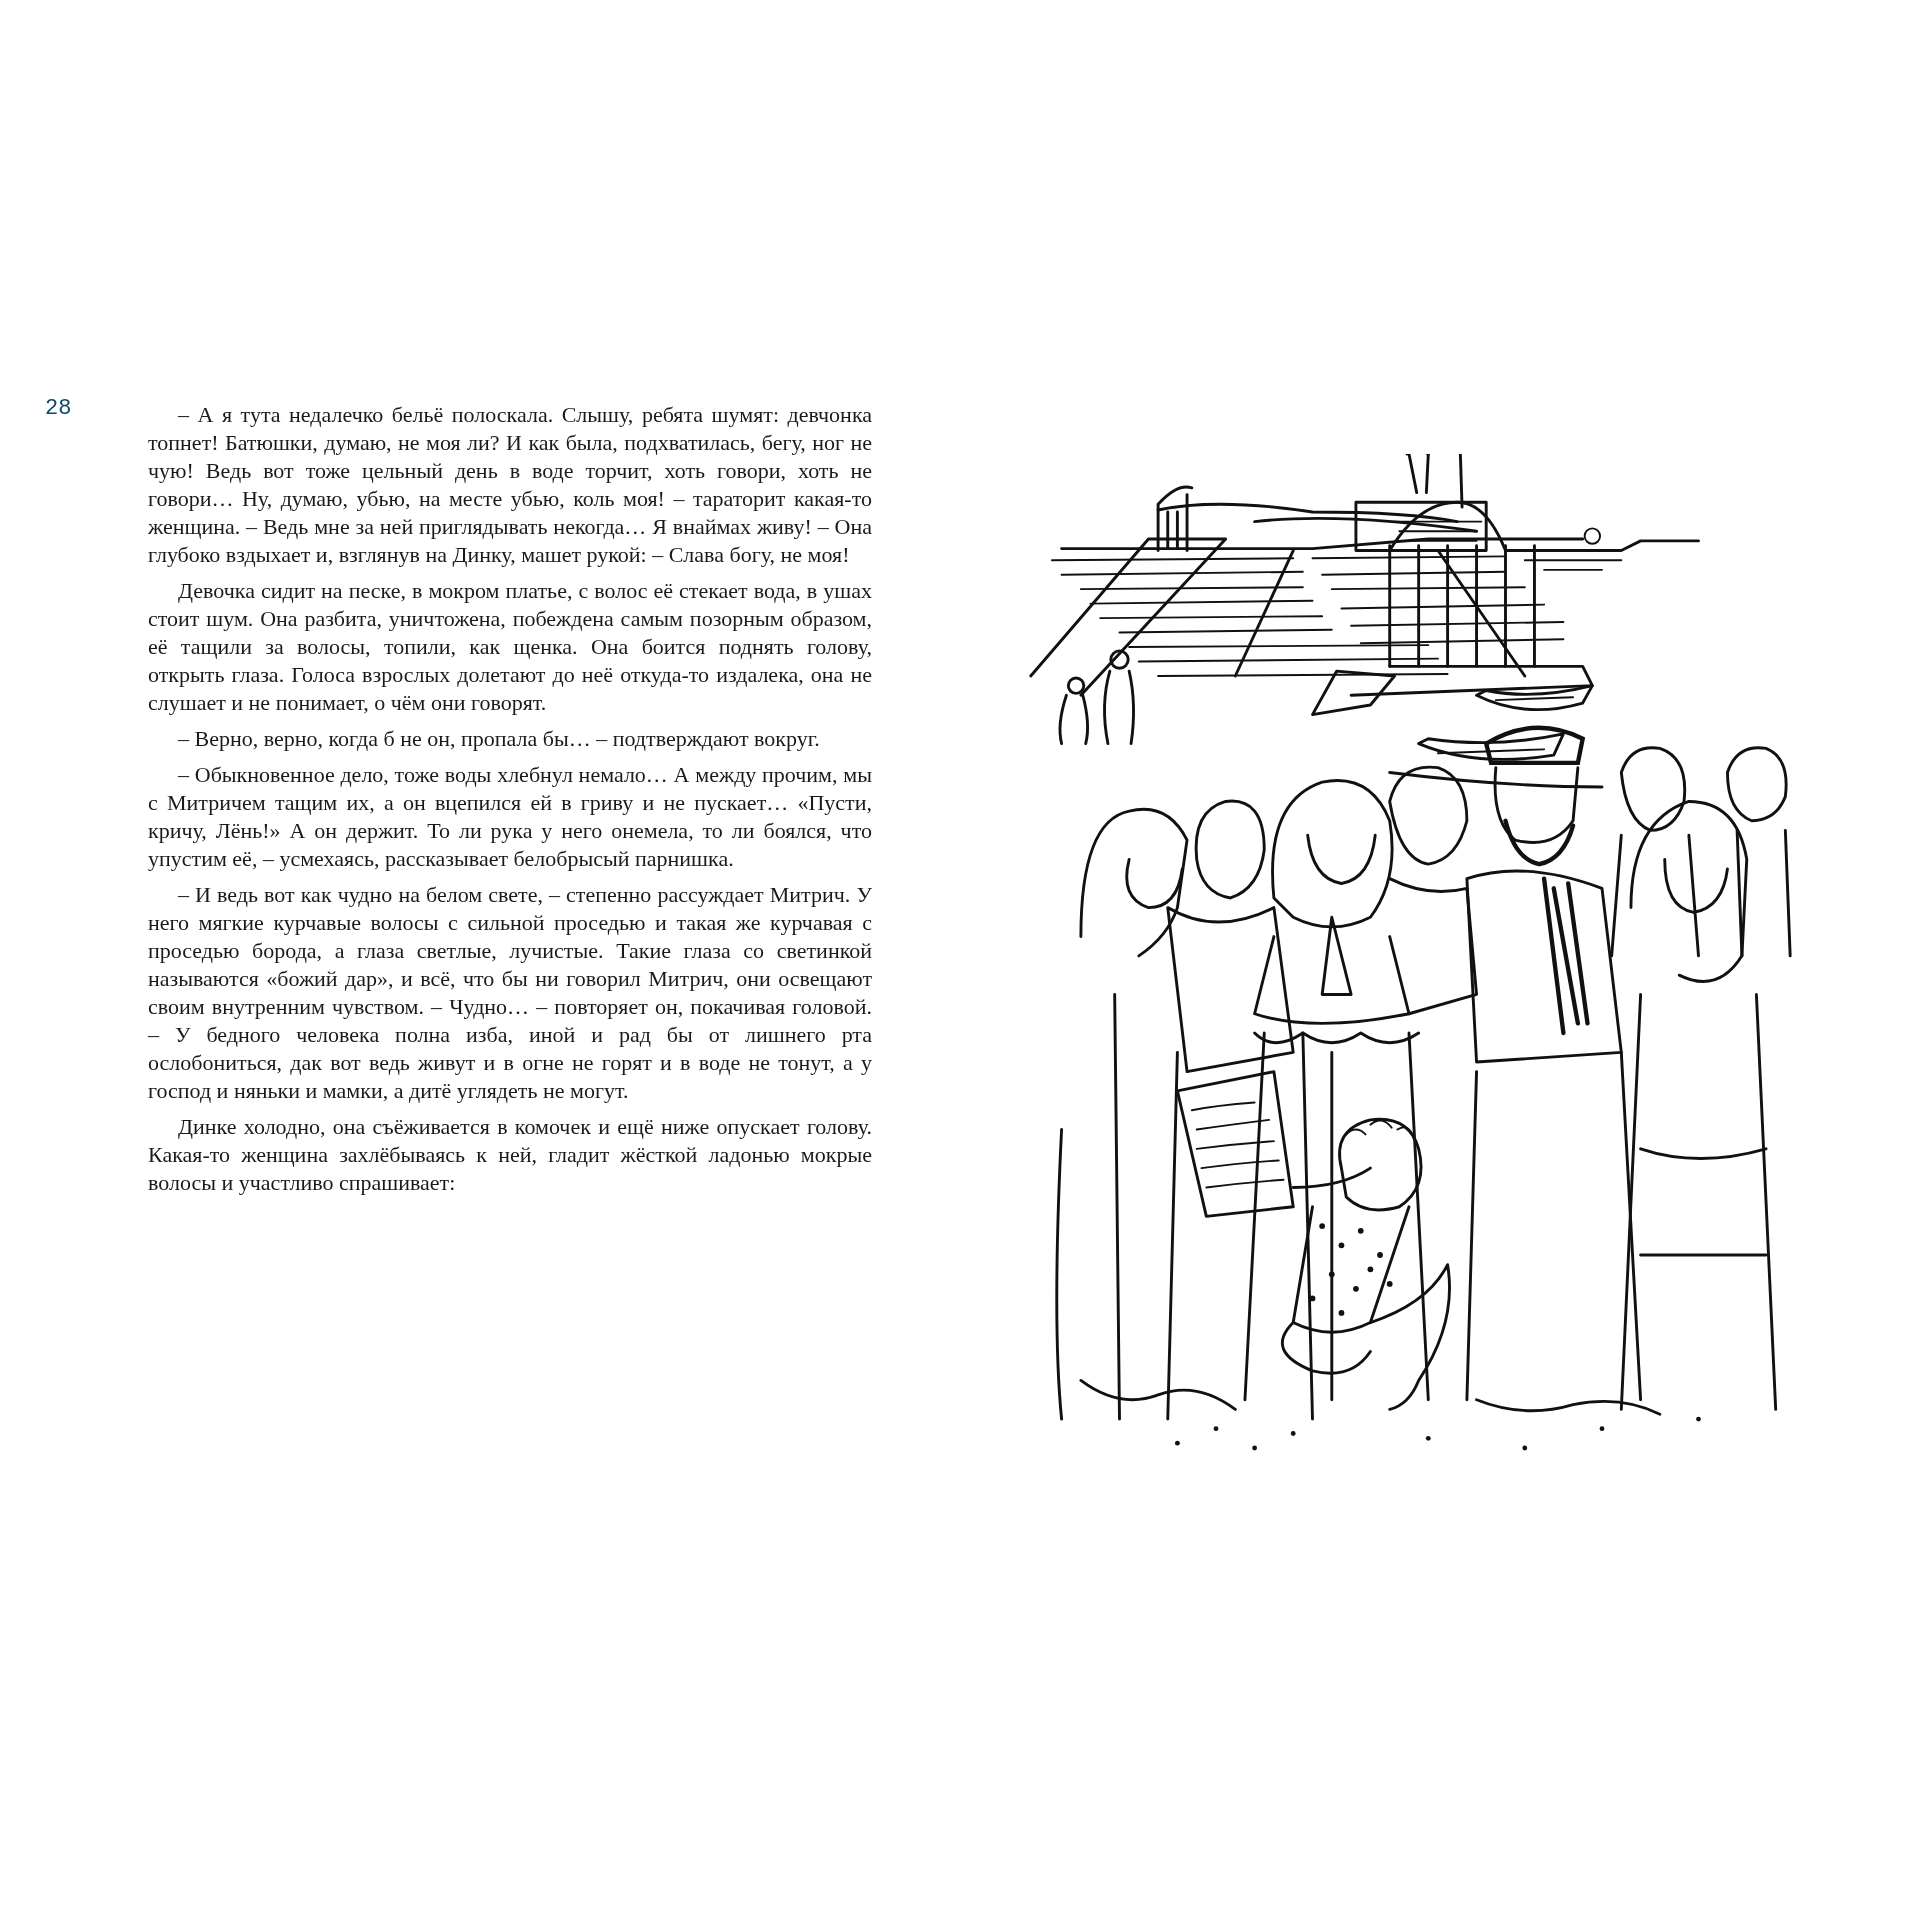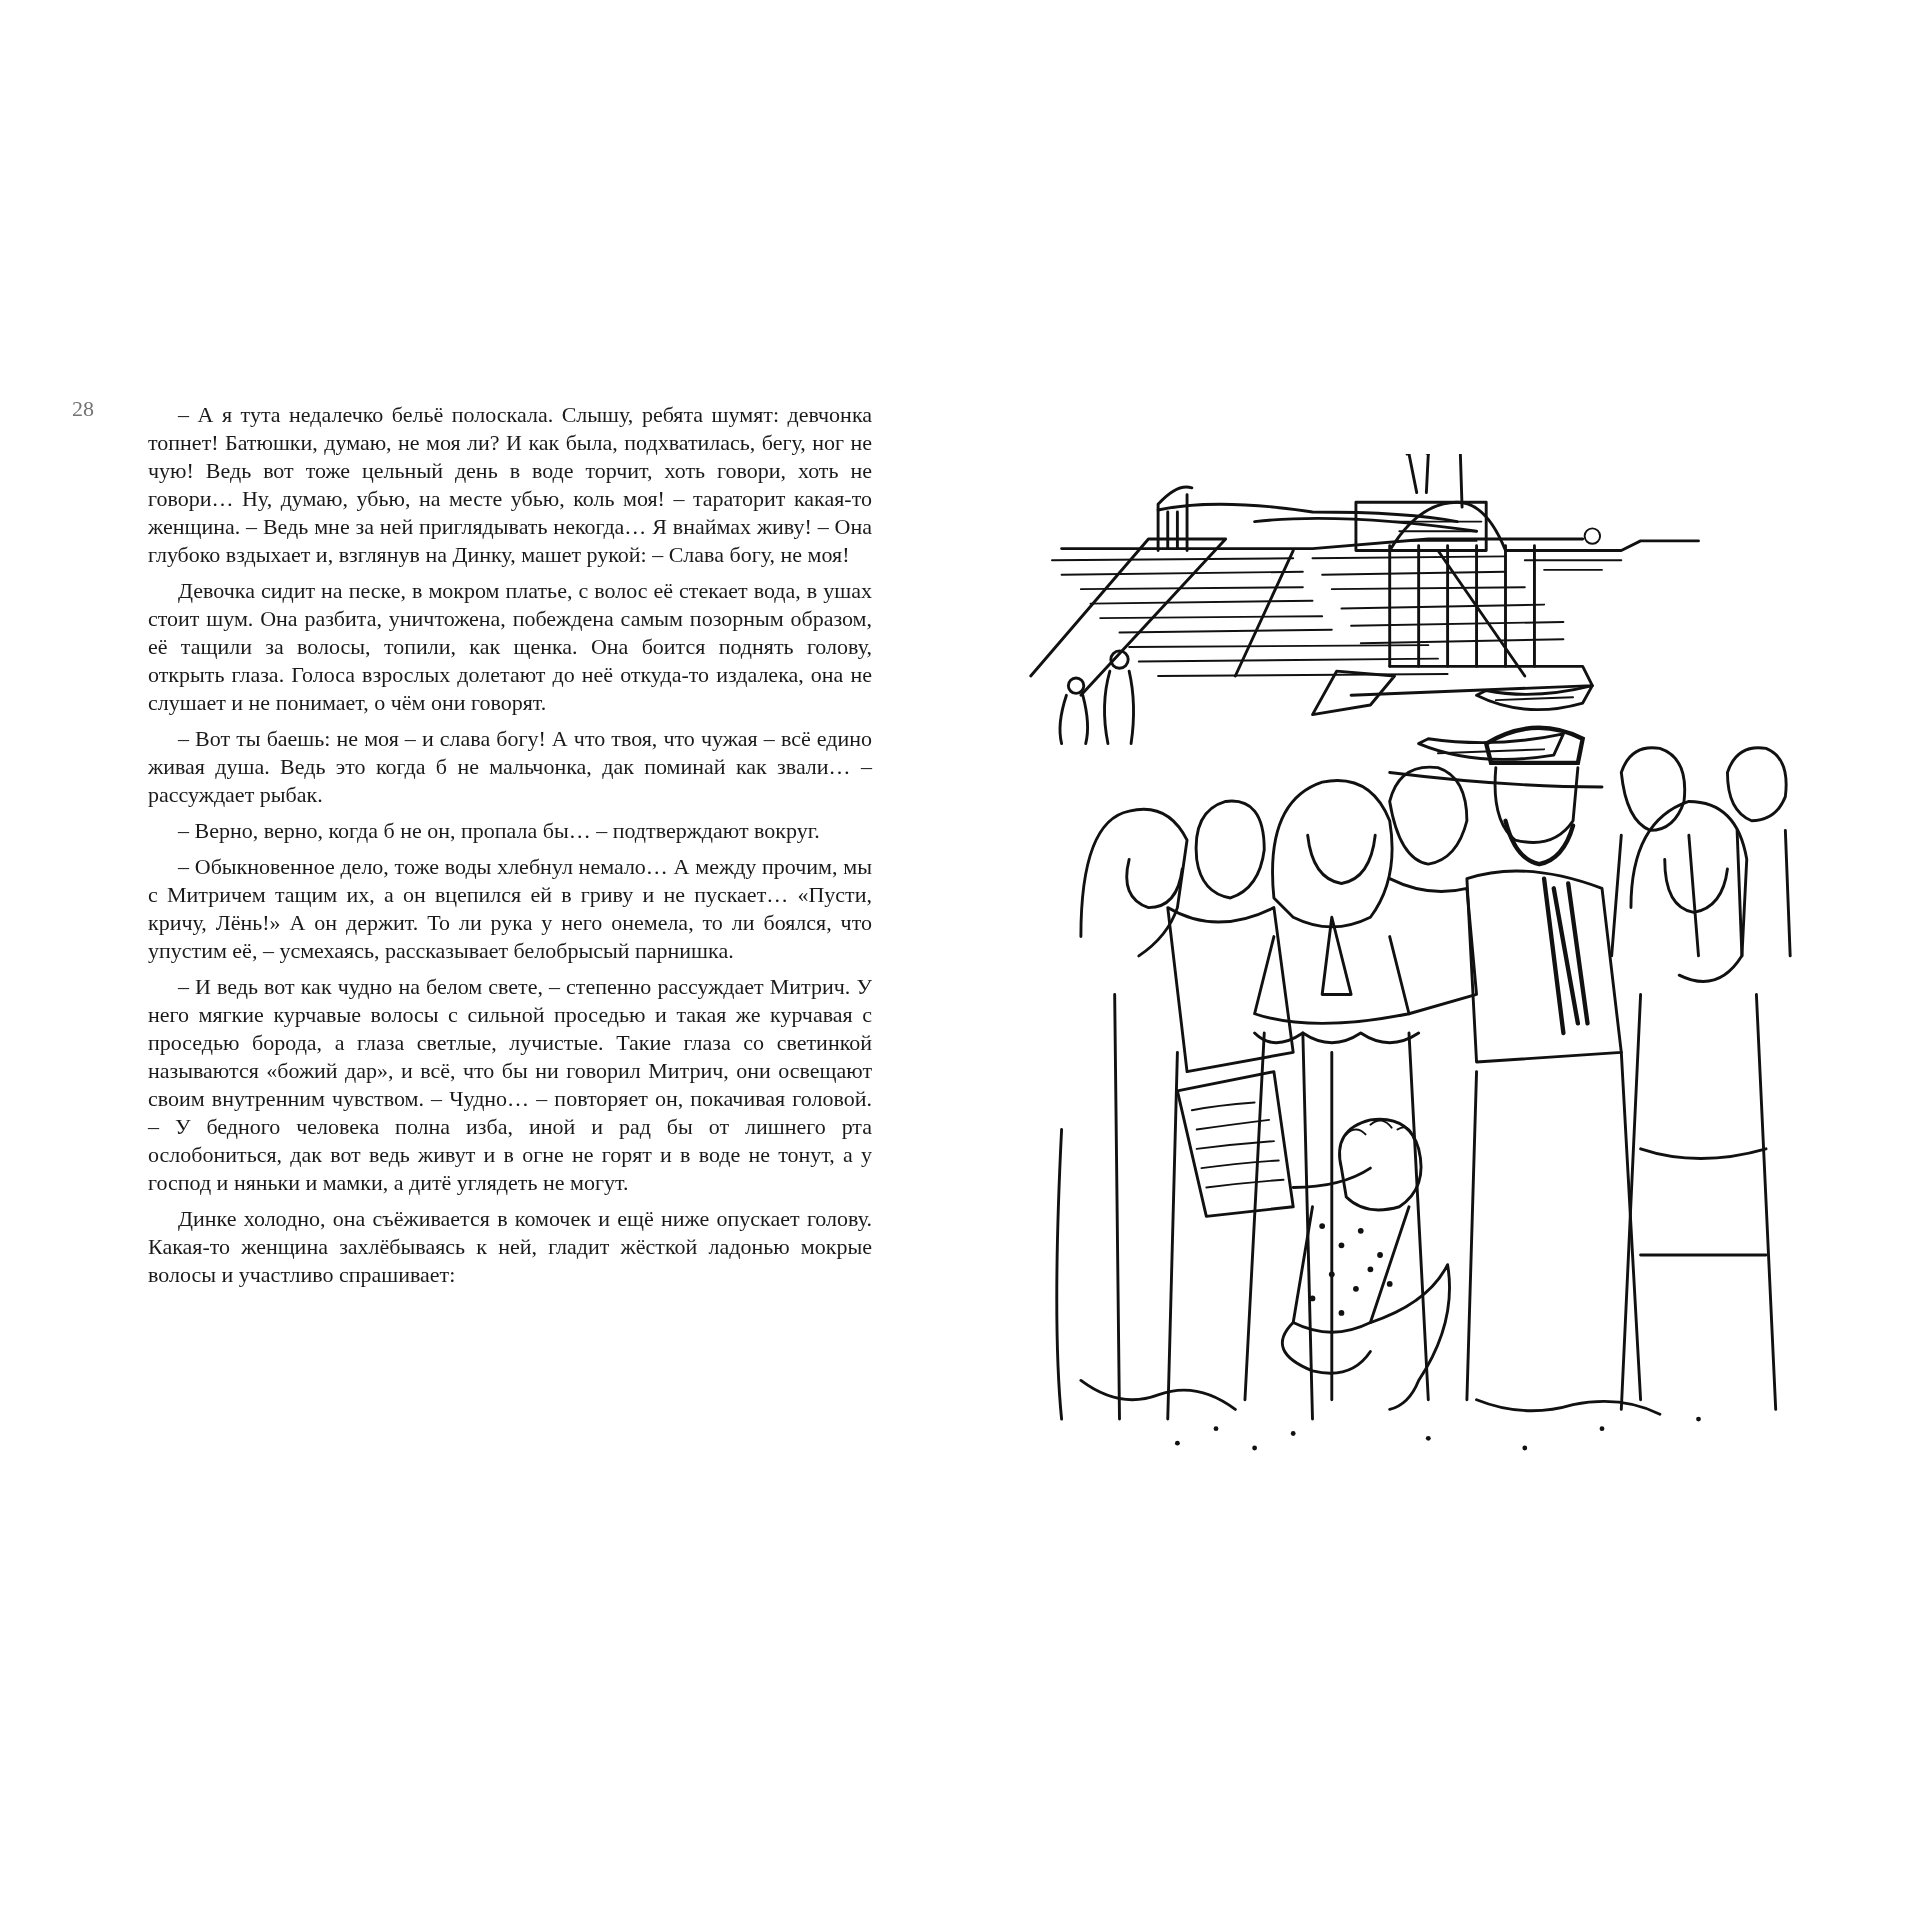--- a/index.html
+++ b/index.html
@@ -1,19 +1,19 @@
 <!DOCTYPE html>
 <html><head>
 <meta charset="utf-8">
 <style>
   html, body { margin: 0; padding: 0; background: #ffffff; }
   body { width: 1931px; height: 1931px; position: relative; overflow: hidden; }
   .page-number {
-    position: absolute; left: 72px; top: 396px;
-    font-family: Liberation Serif, serif; font-size: 22px; color: #737373;
+    position: absolute; left: 45px; top: 396px;
+    font-family: Liberation Mono, monospace; font-size: 22px; color: #0c4a6e;
   }
   .text-column {
     position: absolute; left: 140px; top: 393px; width: 740px;
     font-family: "Liberation Serif", "DejaVu Serif", serif;
     font-size: 22px; line-height: 28px; color: #1a1a1a;
     text-align: justify; hyphens: manual;
   }
   .text-column p { margin: 8px; text-indent: 30px; }
   .illustration {
     position: absolute; left: 1023px; top: 454px; width: 772px; height: 1023px;
@@ -25,21 +25,20 @@
   .dot { fill: #111; }
 </style>
 </head>
 <body>
 
 <div class="page-number">28</div>
 
 <div class="text-column">
   <p>– А я тута недалечко бельё полоскала. Слышу, ребята шумят: дев­чонка топнет! Батюшки, думаю, не моя ли? И как была, подхватилась, бегу, ног не чую! Ведь вот тоже цельный день в воде торчит, хоть го­вори, хоть не говори… Ну, думаю, убью, на месте убью, коль моя! – тараторит какая-то женщина. – Ведь мне за ней приглядывать неко­гда… Я внаймах живу! – Она глубоко вздыхает и, взглянув на Динку, машет рукой: – Слава богу, не моя!</p>
   <p>Девочка сидит на песке, в мокром платье, с волос её стекает вода, в ушах стоит шум. Она разбита, уничтожена, побеждена самым позор­ным образом, её тащили за волосы, топили, как щенка. Она боится под­нять голову, открыть глаза. Голоса взрослых долетают до неё откуда-то издалека, она не слушает и не понимает, о чём они говорят.</p>
-  <p>– Вот ты баешь: не моя – и слава богу! А что твоя, что чужая – всё едино живая душа. Ведь это когда б не мальчонка, дак поминай как звали… – рассуждает рыбак.</p>
   <p>– Верно, верно, когда б не он, пропала бы… – подтверждают вокруг.</p>
   <p>– Обыкновенное дело, тоже воды хлебнул немало… А между про­чим, мы с Митричем тащим их, а он вцепился ей в гриву и не пускает… «Пусти, кричу, Лёнь!» А он держит. То ли рука у него онемела, то ли бо­ялся, что упустим её, – усмехаясь, рассказывает белобрысый парнишка.</p>
   <p>– И ведь вот как чудно на белом свете, – степенно рассуждает Митрич. У него мягкие курчавые волосы с сильной проседью и такая же курча­вая с проседью борода, а глаза светлые, лучистые. Такие глаза со све­тинкой называются «божий дар», и всё, что бы ни говорил Митрич, они освещают своим внутренним чувством. – Чудно… – повторяет он, пока­чивая головой. – У бедного человека полна изба, иной и рад бы от лиш­него рта ослобониться, дак вот ведь живут и в огне не горят и в воде не тонут, а у господ и няньки и мамки, а дитё углядеть не могут.</p>
   <p>Динке холодно, она съёживается в комочек и ещё ниже опускает голову. Какая-то женщина захлёбываясь к ней, гладит жёсткой ладонью мокрые волосы и участливо спрашивает:</p>
 </div>
 
 <div class="illustration" title="Pen-and-ink drawing: a crowd of villagers (women in headscarves, a bearded man in a cap, boys) standing on a riverbank around a curly-haired girl sitting on the sand; a barge, pier and paddle steamer in the background">
   <svg viewBox="0 0 800 1060">
 
     <g>

